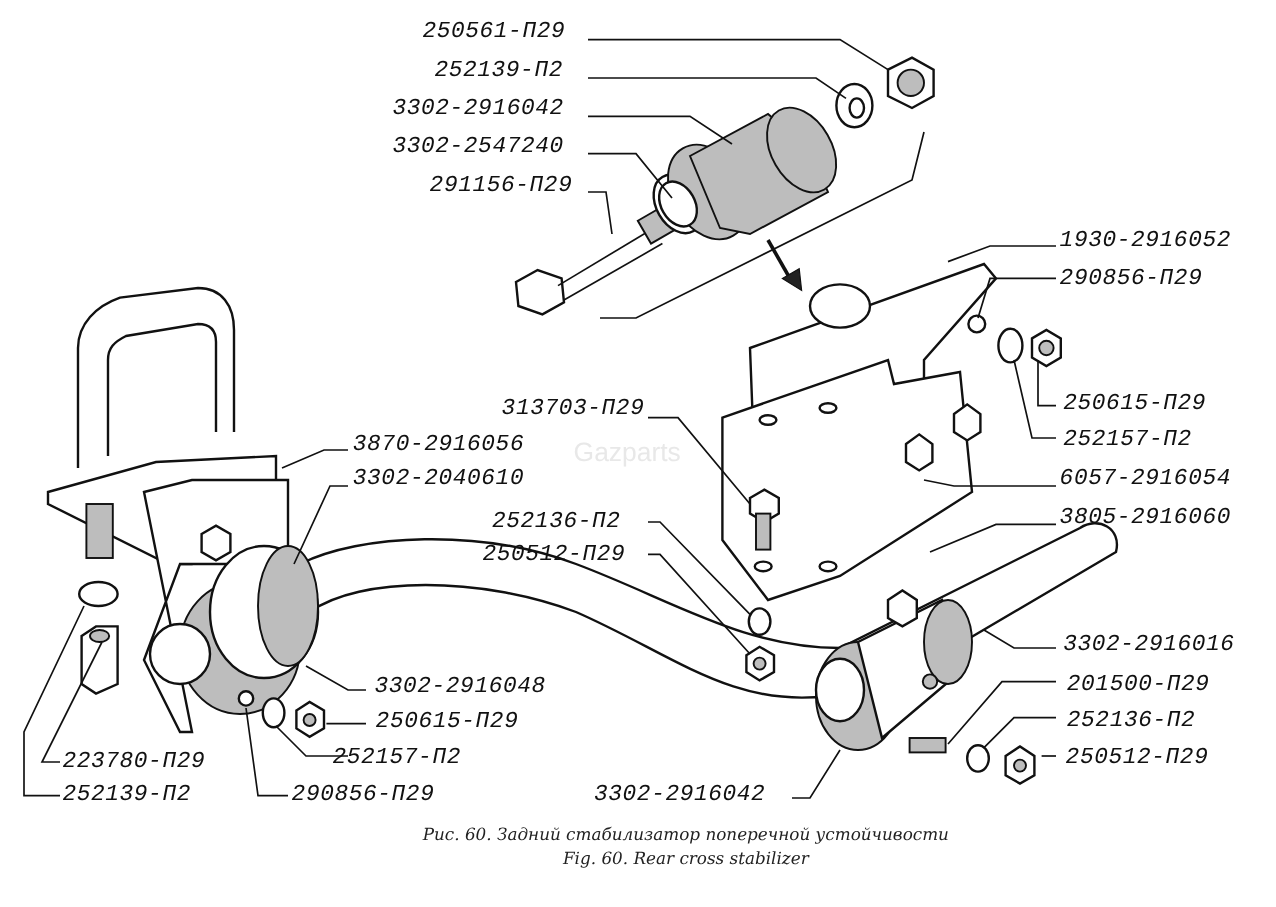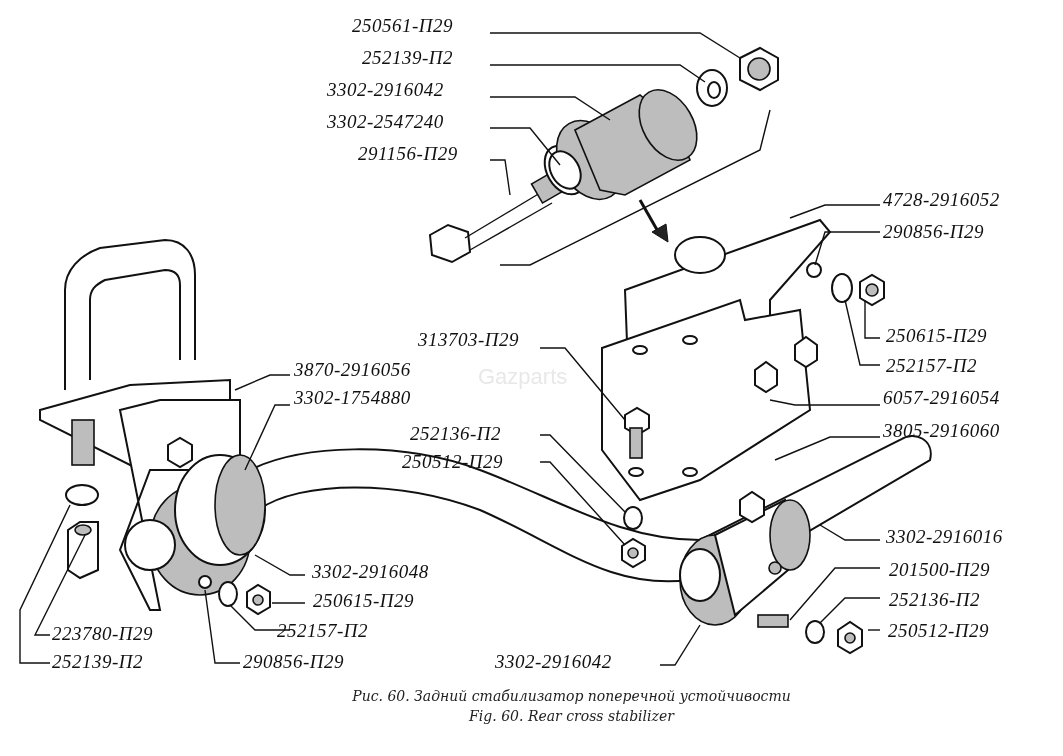--- a/index.html
+++ b/index.html
@@ -1,19 +1,19 @@
 <!DOCTYPE html>
 <html><head>
 <meta charset="utf-8">
 <style>
   html, body { margin:0; padding:0; background:#ffffff; }
   body { width:1063px; height:756px; position:relative; overflow:hidden;
          font-family:"DejaVu Sans", sans-serif; }
   #stage { position:absolute; left:0; top:0; width:1063px; height:756px; }
-  .lbl { position:absolute; font-family:Liberation Serif, serif; font-style:italic;
+  .lbl { position:absolute; font-family:Liberation Mono, monospace; font-style:italic;
          font-size:19px; color:#111; white-space:nowrap; letter-spacing:0.5px; line-height:20px; }
   .caption { position:absolute; left:0; width:1063px; text-align:center;
              font-family:"DejaVu Serif", serif; font-style:italic; color:#222; }
   .cap1 { top:688px; font-size:14px; left:40px; }
   .cap2 { top:708px; font-size:14px; left:40px; }
   .watermark { position:absolute; left:478px; top:364px; font-size:22px; color:#e8e8e8;
                font-family:"Liberation Sans", sans-serif; }
   svg .ln { stroke:#111; stroke-width:1.4; fill:none; }
   svg .part { stroke:#111; stroke-width:2; fill:#fff; }
   svg .shade { stroke:#111; stroke-width:1.6; fill:#bdbdbd; }
@@ -149,29 +149,29 @@
   <div class="watermark">Gazparts</div>
 
   
   <div class="lbl" style="left:352px;top:16px">250561-П29</div>
   <div class="lbl" style="left:362px;top:48px">252139-П2</div>
   <div class="lbl" style="left:327px;top:80px">3302-2916042</div>
   <div class="lbl" style="left:327px;top:112px">3302-2547240</div>
   <div class="lbl" style="left:358px;top:144px">291156-П29</div>
 
   
-  <div class="lbl" style="left:883px;top:190px">4728-2916052</div>
+  <div class="lbl" style="left:883px;top:190px">1930-2916052</div>
   <div class="lbl" style="left:883px;top:222px">290856-П29</div>
   <div class="lbl" style="left:886px;top:326px">250615-П29</div>
   <div class="lbl" style="left:886px;top:356px">252157-П2</div>
 
   
   <div class="lbl" style="left:418px;top:330px">313703-П29</div>
   <div class="lbl" style="left:294px;top:360px">3870-2916056</div>
-  <div class="lbl" style="left:294px;top:388px">3302-1754880</div>
+  <div class="lbl" style="left:294px;top:388px">3302-2040610</div>
   <div class="lbl" style="left:410px;top:424px">252136-П2</div>
   <div class="lbl" style="left:402px;top:452px">250512-П29</div>
 
   
   <div class="lbl" style="left:883px;top:388px">6057-2916054</div>
   <div class="lbl" style="left:883px;top:421px">3805-2916060</div>
 
   
   <div class="lbl" style="left:886px;top:527px">3302-2916016</div>
   <div class="lbl" style="left:889px;top:560px">201500-П29</div>

